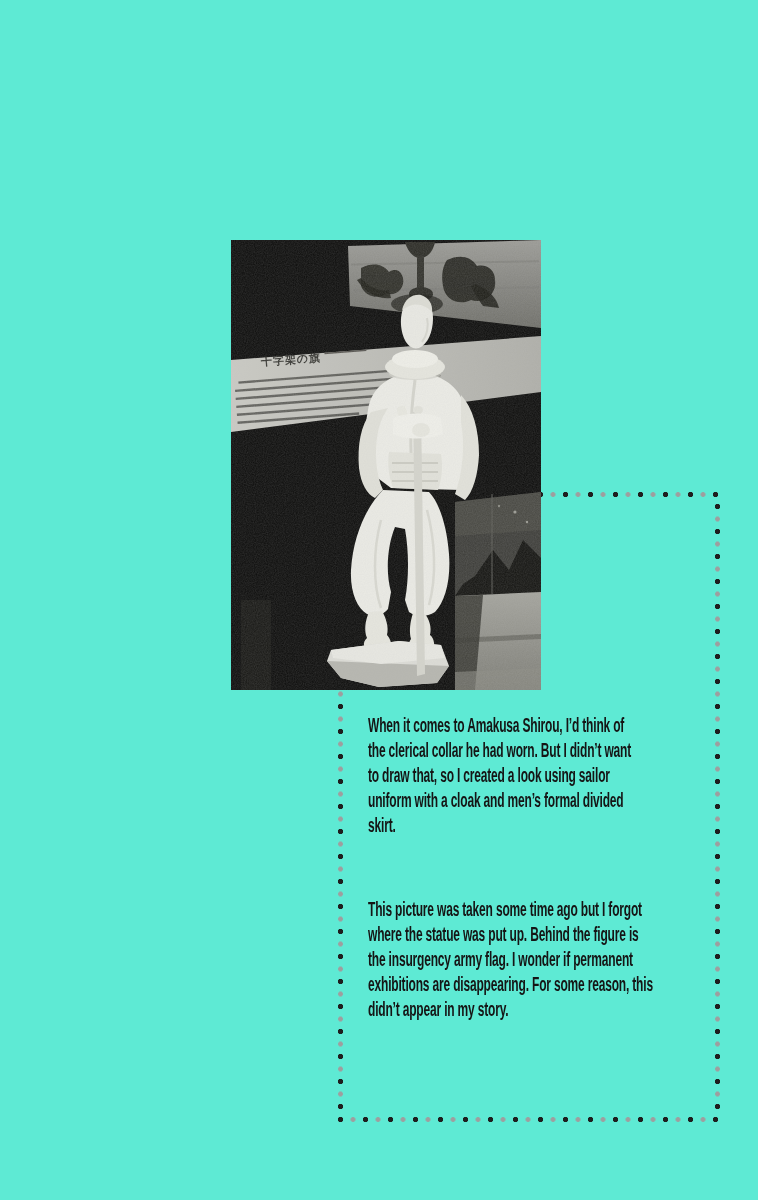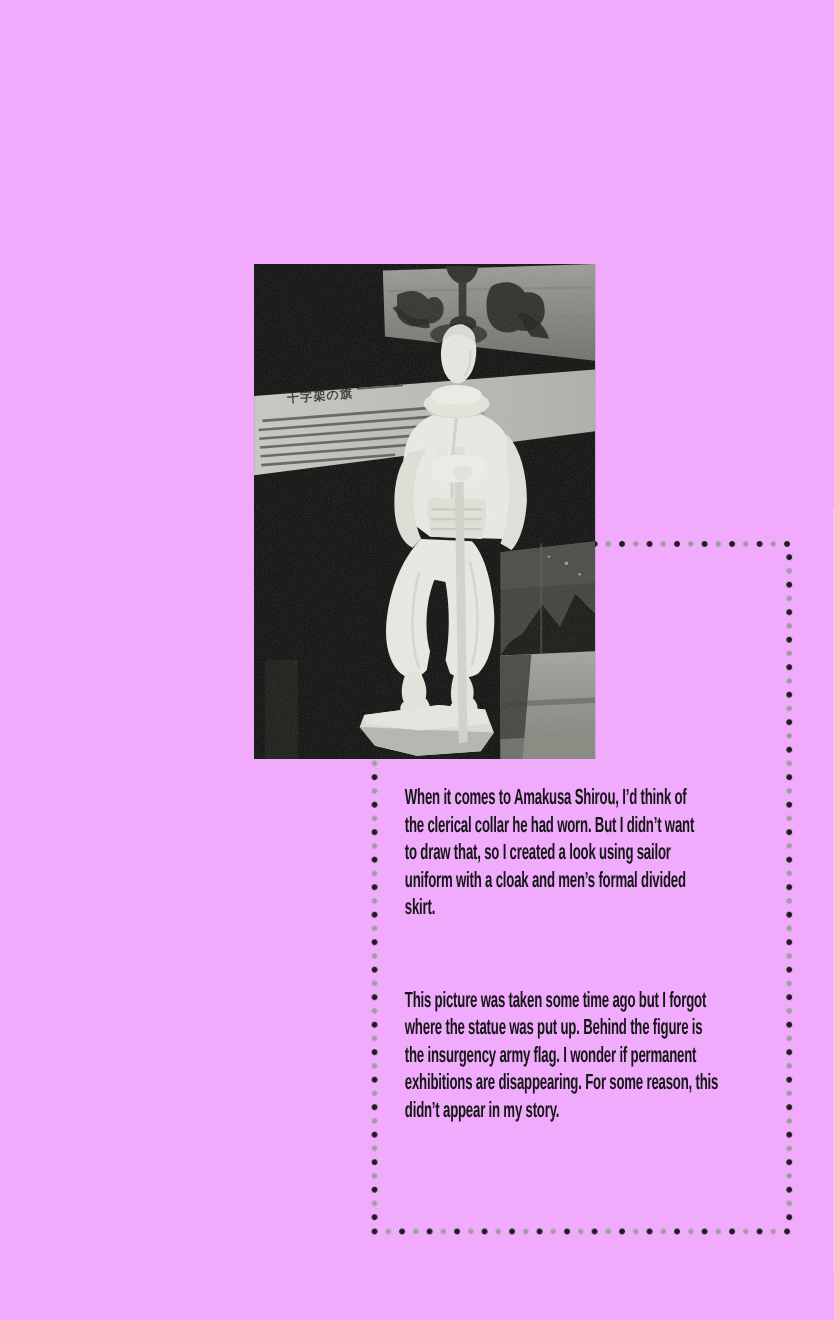--- a/index.html
+++ b/index.html
@@ -1,18 +1,18 @@
 <!DOCTYPE html>
 <html><head>
 <meta charset="utf-8">
 <style>
   html,body{margin:0;padding:0;background:#ffffff;}
   .page{
     position:relative;width:758px;height:1200px;margin:0 auto;
-    background:#f0abfc;overflow:hidden;
+    background:#5eead4;overflow:hidden;
     font-family:"Liberation Sans",sans-serif;
     --dot-dark:#1e1e1e;--dot-light:#9e9e9e;--note-text:#151515;
   }
 
   
   .note-box{position:absolute;left:337px;top:491px;width:384px;height:632px;z-index:1;}
   .dots-h{
     position:absolute;height:7px;left:0;width:100%;background-repeat:repeat-x;
     background-image:
       radial-gradient(circle at 3.5px 3.5px, var(--dot-dark) 2.3px, rgba(0,0,0,0) 3px),

